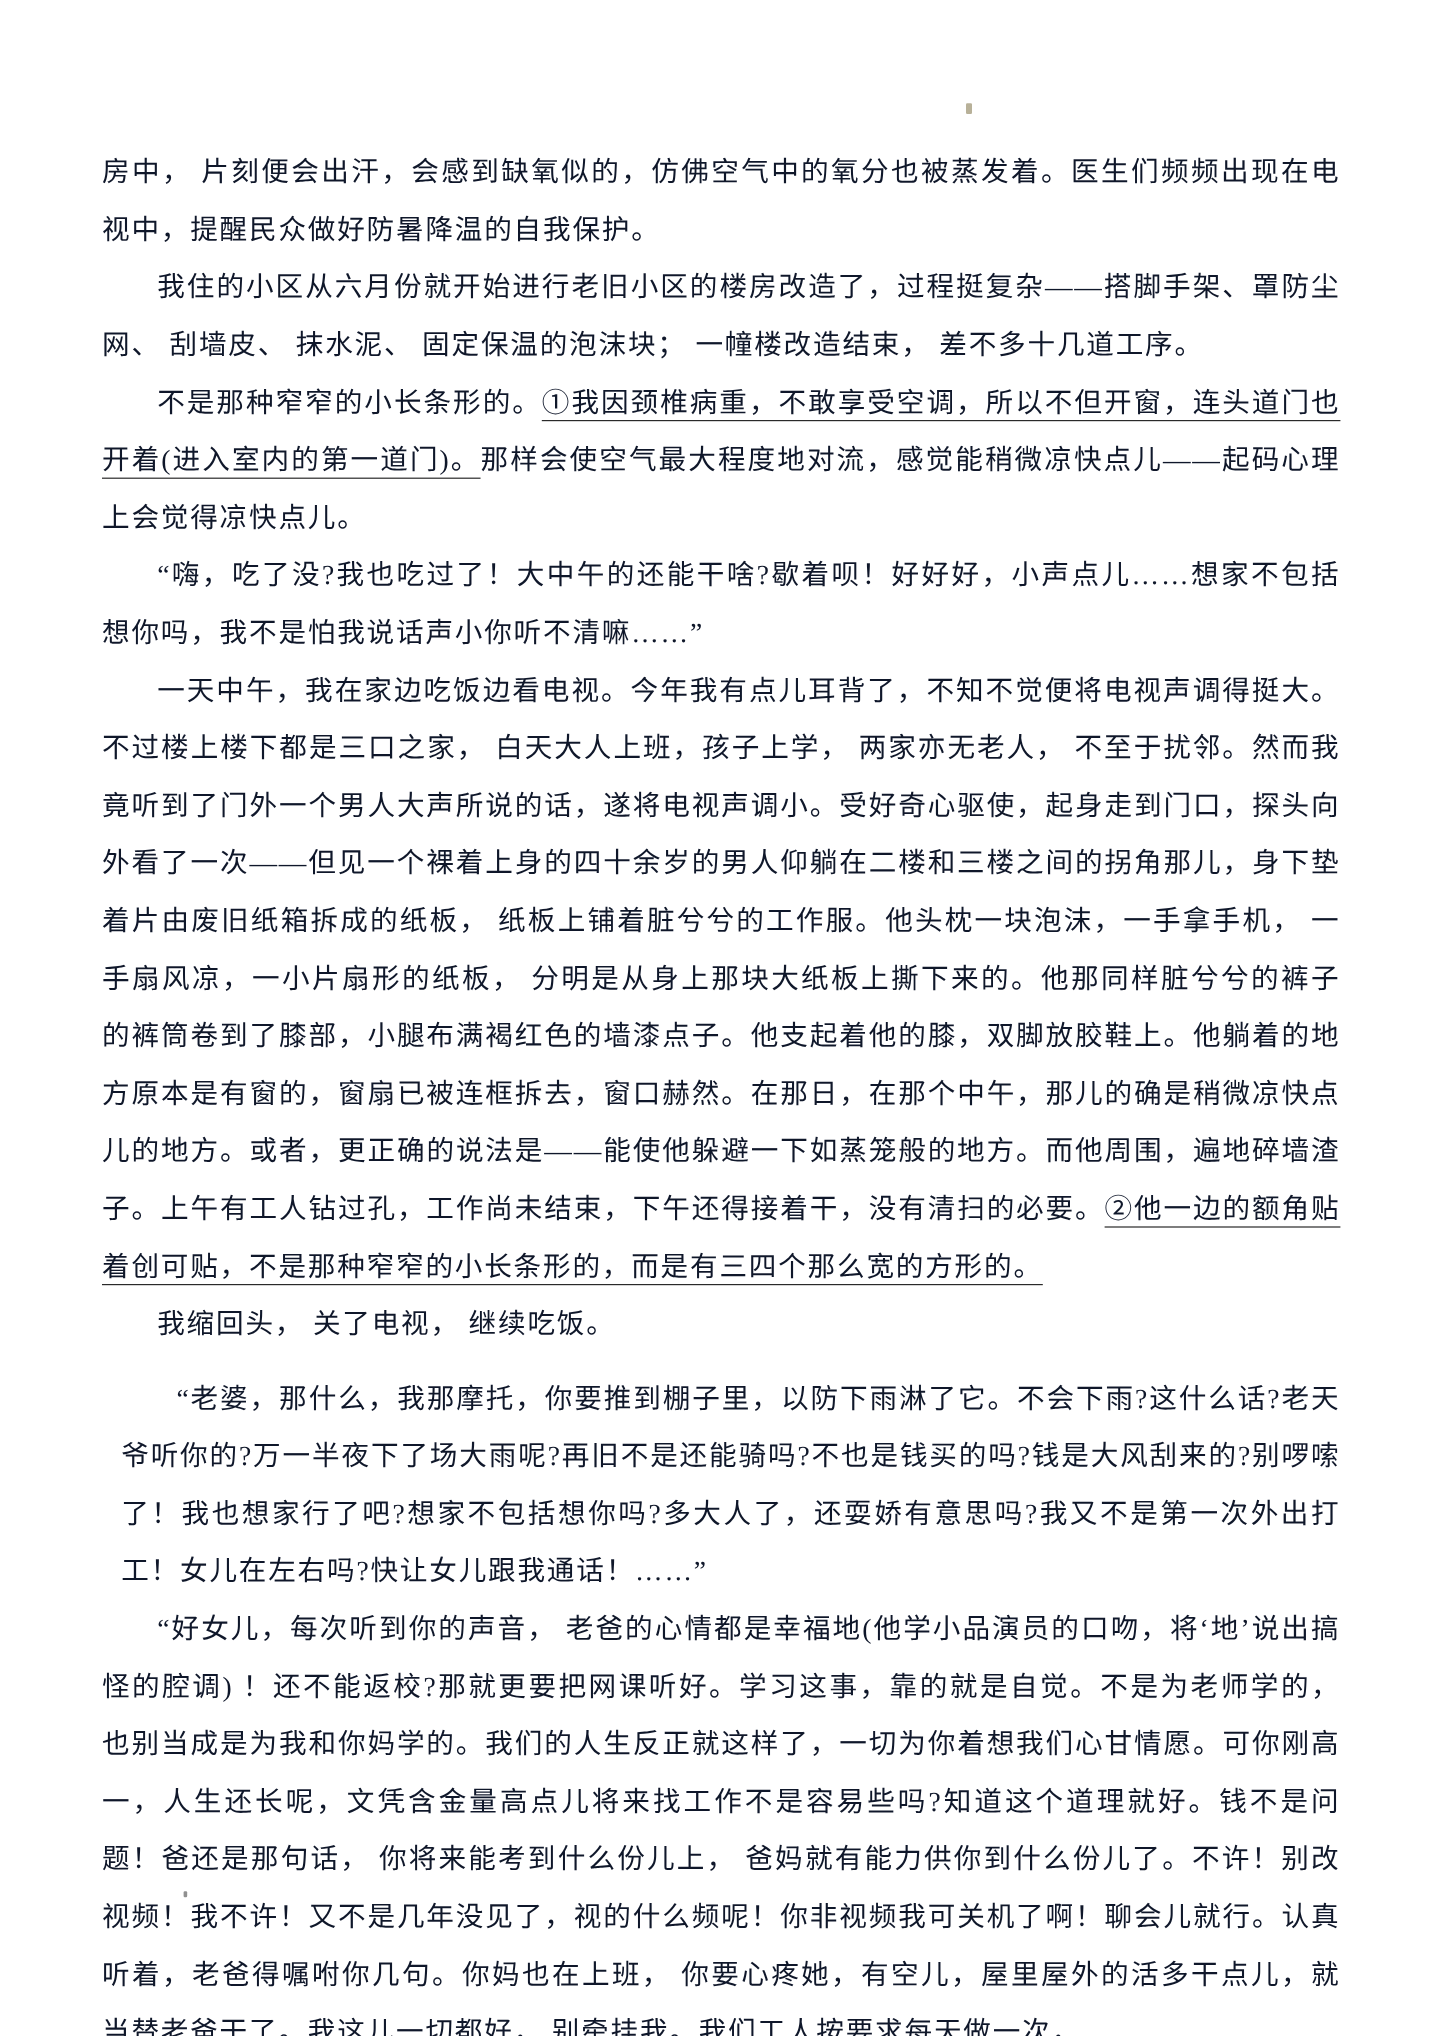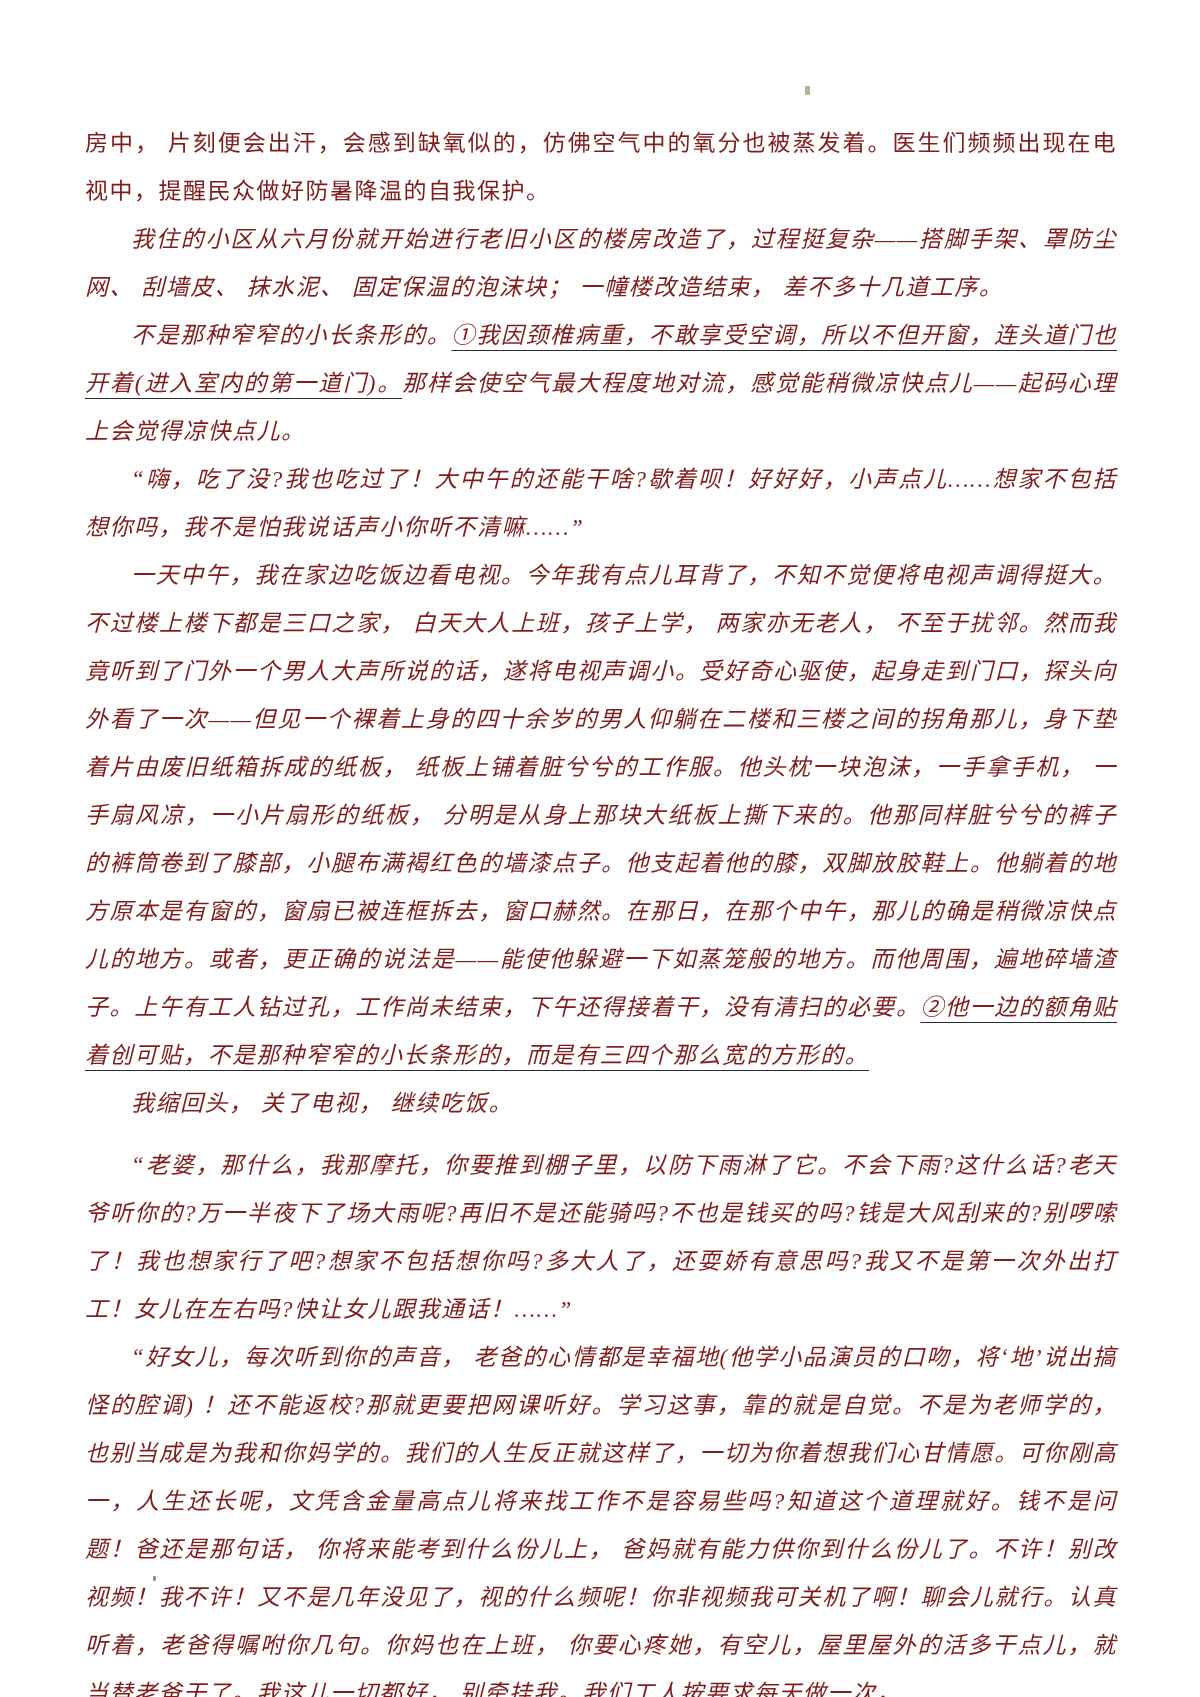--- a/index.html
+++ b/index.html
@@ -26,24 +26,24 @@
       letter-spacing: 1.5px;
       text-align: justify;
       text-justify: inter-ideograph;
     }
     p.para {
       margin: 0;
       padding: 0;
     }
     p.indent {
       text-indent: 2em;
-      font-style: italic;
     }
     p.gap-before {
       margin-top: 14px;
+      margin-left: 16px;
     }
     .underline {
       text-decoration: underline;
       text-underline-offset: 7px;
       text-decoration-thickness: 1.3px;
       text-decoration-color: #2a2a2a;
     }
     .speck {
       position: absolute;
       display: block;
@@ -59,21 +59,21 @@
       left: 153px;
       top: 1576px;
       width: 3px;
       height: 5px;
       border-radius: 1px;
     }
   </style>
 </head>
 <body>
 
-<div class="page" style="color: #7f1d1d;">
+<div class="page" style="color: #0f172a;">
   <span class="speck speck-1" style="background: rgb(184, 177, 153);"></span>
   <span class="speck speck-2" style="background: rgb(144, 144, 144);"></span>
   <div class="doc-body">
       <p class="para"><span>房中， 片刻便会出汗，会感到缺氧似的，仿佛空气中的氧分也被蒸发着。医生们频频出现在电视中，提醒民众做好防暑降温的自我保护。</span></p>
       <p class="para indent"><span>我住的小区从六月份就开始进行老旧小区的楼房改造了，过程挺复杂——搭脚手架、罩防尘网、 刮墙皮、 抹水泥、 固定保温的泡沫块； 一幢楼改造结束， 差不多十几道工序。</span></p>
       <p class="para indent"><span>不是那种窄窄的小长条形的。</span><span class="underline">①我因颈椎病重，不敢享受空调，所以不但开窗，连头道门也开着(进入室内的第一道门)。</span><span>那样会使空气最大程度地对流，感觉能稍微凉快点儿——起码心理上会觉得凉快点儿。</span></p>
       <p class="para indent"><span>“嗨，吃了没?我也吃过了！大中午的还能干啥?歇着呗！好好好，小声点儿……想家不包括想你吗，我不是怕我说话声小你听不清嘛……”</span></p>
       <p class="para indent"><span>一天中午，我在家边吃饭边看电视。今年我有点儿耳背了，不知不觉便将电视声调得挺大。不过楼上楼下都是三口之家， 白天大人上班，孩子上学， 两家亦无老人， 不至于扰邻。然而我竟听到了门外一个男人大声所说的话，遂将电视声调小。受好奇心驱使，起身走到门口，探头向外看了一次——但见一个裸着上身的四十余岁的男人仰躺在二楼和三楼之间的拐角那儿，身下垫着片由废旧纸箱拆成的纸板， 纸板上铺着脏兮兮的工作服。他头枕一块泡沫，一手拿手机， 一手扇风凉，一小片扇形的纸板， 分明是从身上那块大纸板上撕下来的。他那同样脏兮兮的裤子的裤筒卷到了膝部，小腿布满褐红色的墙漆点子。他支起着他的膝，双脚放胶鞋上。他躺着的地方原本是有窗的，窗扇已被连框拆去，窗口赫然。在那日，在那个中午，那儿的确是稍微凉快点儿的地方。或者，更正确的说法是——能使他躲避一下如蒸笼般的地方。而他周围，遍地碎墙渣子。上午有工人钻过孔，工作尚未结束，下午还得接着干，没有清扫的必要。</span><span class="underline">②他一边的额角贴着创可贴，不是那种窄窄的小长条形的，而是有三四个那么宽的方形的。</span></p>
       <p class="para indent"><span>我缩回头， 关了电视， 继续吃饭。</span></p>
       <p class="para indent gap-before"><span>“老婆，那什么，我那摩托，你要推到棚子里，以防下雨淋了它。不会下雨?这什么话?老天爷听你的?万一半夜下了场大雨呢?再旧不是还能骑吗?不也是钱买的吗?钱是大风刮来的?别啰嗦了！我也想家行了吧?想家不包括想你吗?多大人了，还耍娇有意思吗?我又不是第一次外出打工！女儿在左右吗?快让女儿跟我通话！……”</span></p>

